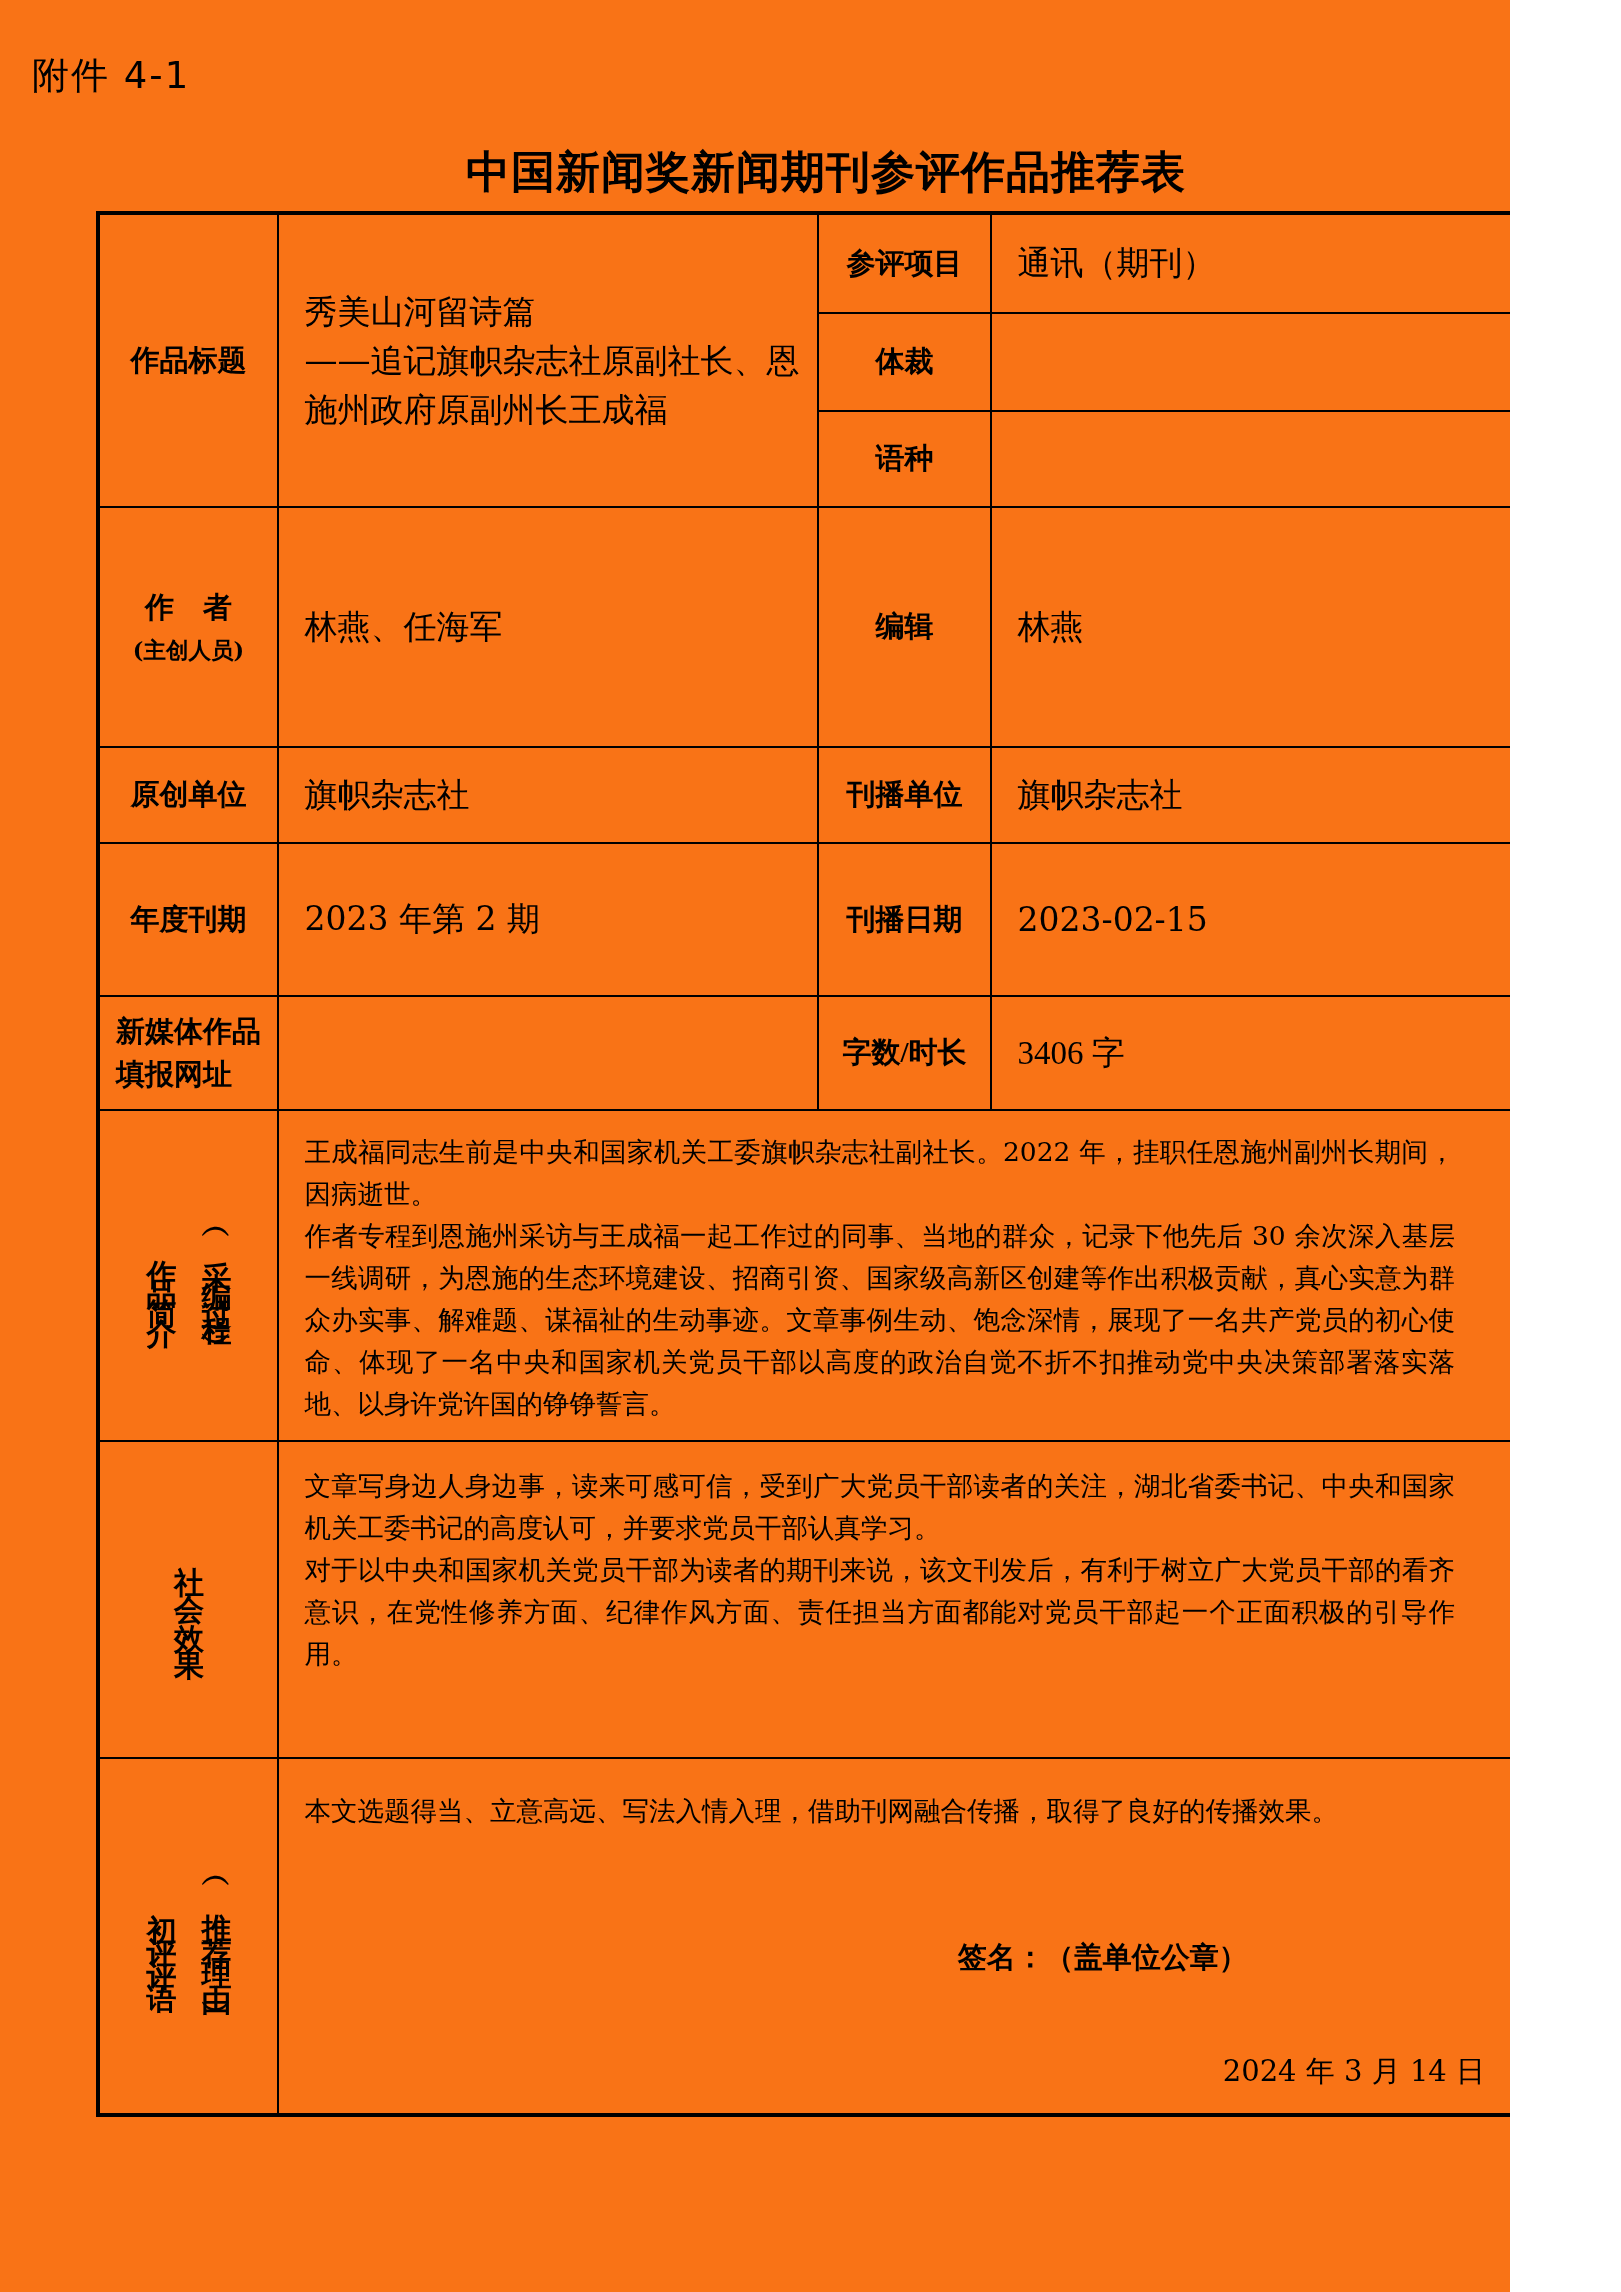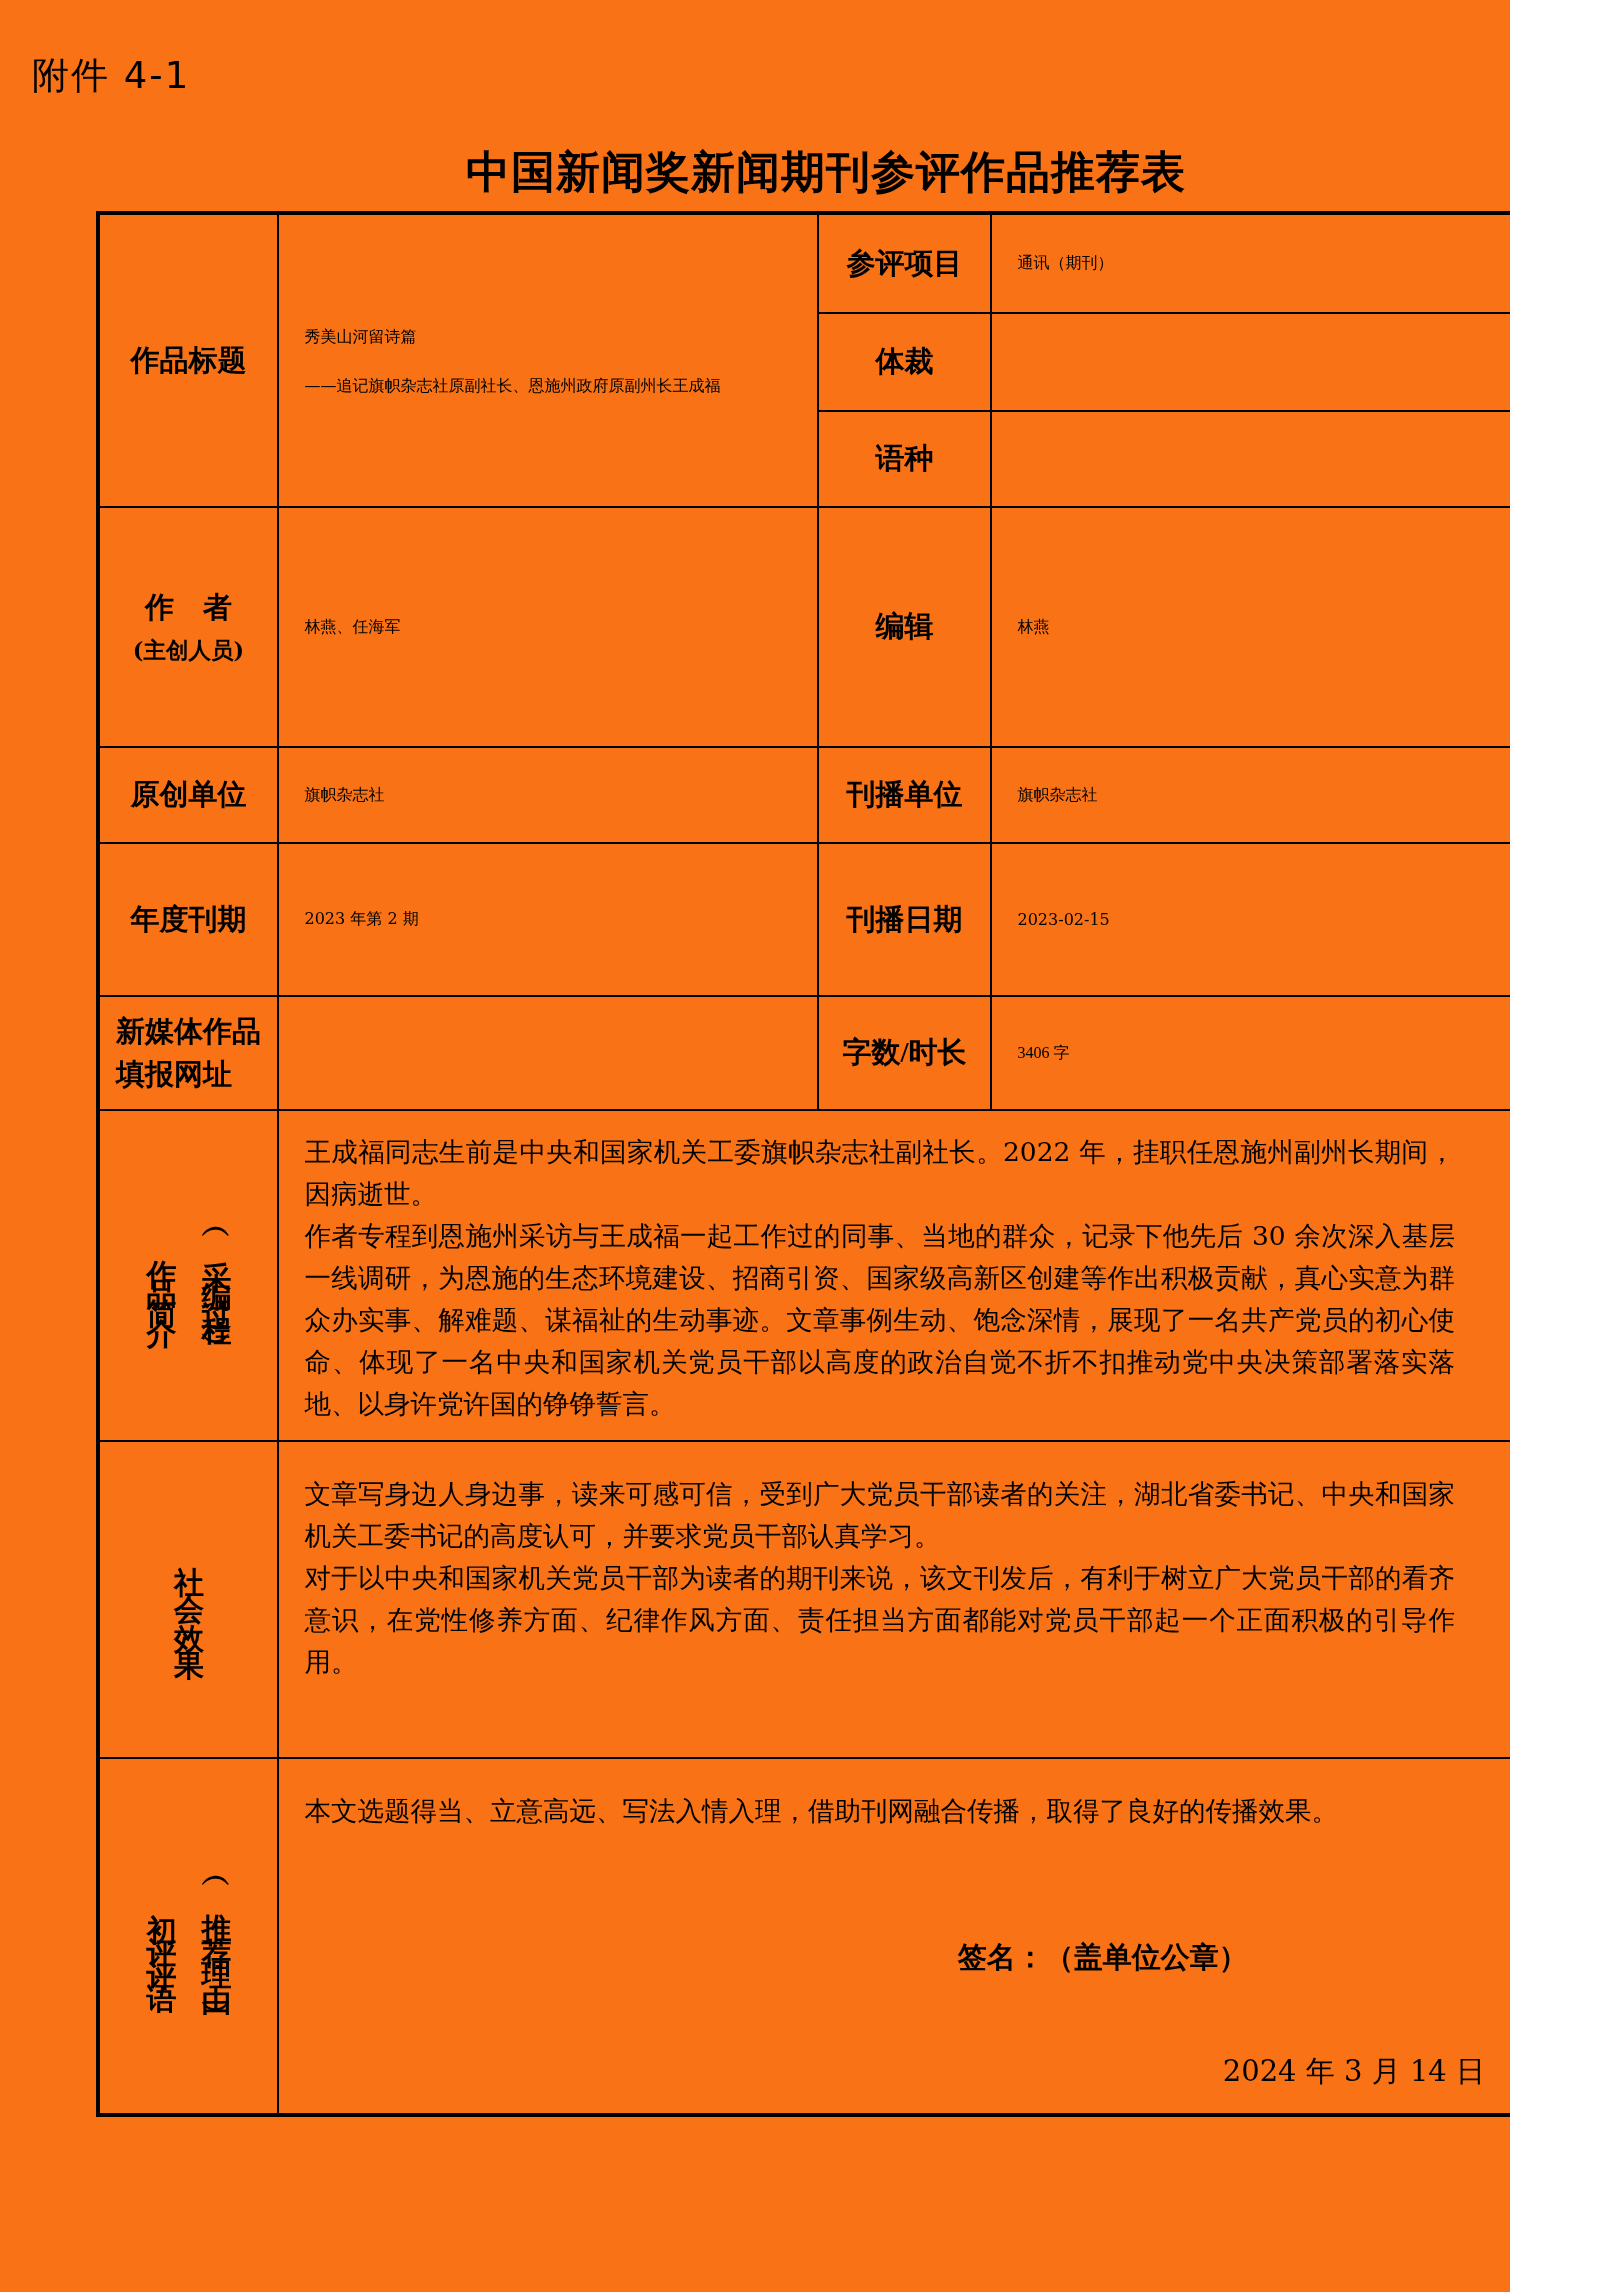--- a/index.html
+++ b/index.html
@@ -46,21 +46,21 @@
     overflow:hidden;
   }
   td.lab{
     font-weight:bold;
     font-size:29px;
     text-align:center;
     vertical-align:middle;
     padding:3.9px;
   }
   td.val{
-    font-size:16px;
+    font-size:33px;
     text-align:left;
     vertical-align:middle;
     padding:5.9px 9.8px 5.9px 25.5px;
   }
   .titleval{
     font-size:26.5px;
     line-height:49px;
   }
   .sub{
     font-size:22.5px;
@@ -95,21 +95,21 @@
   td.para{
     vertical-align:top;
     font-size:26.5px;
     line-height:42px;
     padding:19.6px 69px 15.7px 25.5px;
   }
   td.para p{
     margin:0;
     text-align:justify;
   }
-  td.para.social{padding-top:31px;}
+  td.para.social{padding-top:23px;}
   td.para.reco{padding-top:31px;padding-right:39px;}
   .sign{
     margin-top:104px;
     margin-left:416px;
     font-size:29px;
     font-weight:bold;
     text-align:center;
   }
   .date{
     margin-top:72px;

